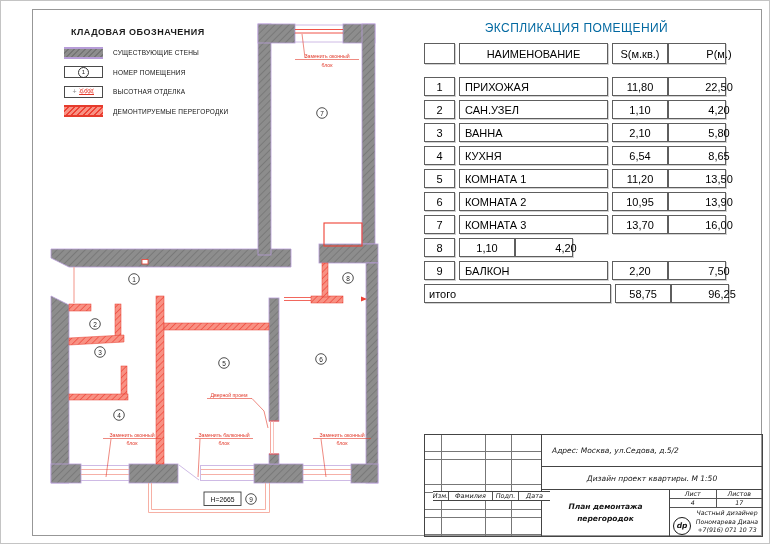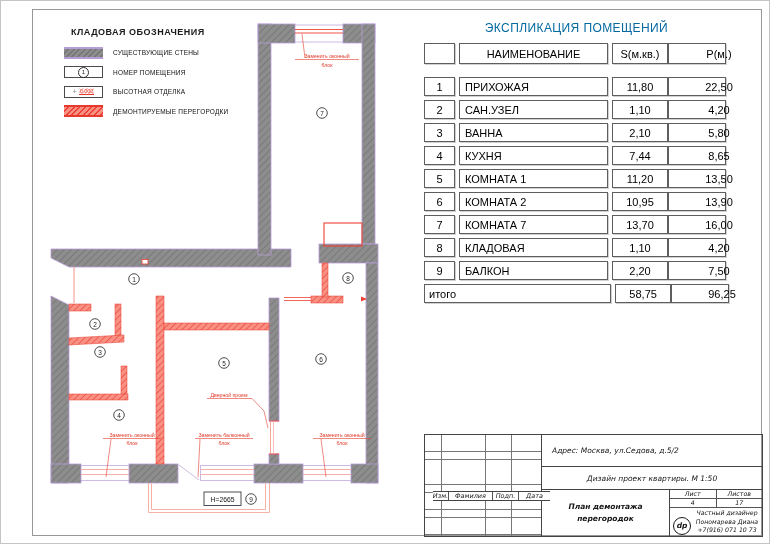--- a/index.html
+++ b/index.html
@@ -295,44 +295,43 @@
     </div>
     <div class="trow">
       <div class="cell c-num">3</div>
       <div class="cell c-name">ВАННА</div>
       <div class="cell c-s">2,10</div>
       <div class="cell c-p">5,80</div>
     </div>
     <div class="trow">
       <div class="cell c-num">4</div>
       <div class="cell c-name">КУХНЯ</div>
-      <div class="cell c-s">7,44</div>
+      <div class="cell c-s">6,54</div>
       <div class="cell c-p">8,65</div>
     </div>
     <div class="trow">
       <div class="cell c-num">5</div>
       <div class="cell c-name">КОМНАТА 1</div>
       <div class="cell c-s">11,20</div>
       <div class="cell c-p">13,50</div>
     </div>
     <div class="trow">
       <div class="cell c-num">6</div>
       <div class="cell c-name">КОМНАТА 2</div>
       <div class="cell c-s">10,95</div>
       <div class="cell c-p">13,90</div>
     </div>
     <div class="trow">
       <div class="cell c-num">7</div>
-      <div class="cell c-name">КОМНАТА 7</div>
+      <div class="cell c-name">КОМНАТА 3</div>
       <div class="cell c-s">13,70</div>
       <div class="cell c-p">16,00</div>
     </div>
     <div class="trow">
       <div class="cell c-num">8</div>
-      <div class="cell c-name">КЛАДОВАЯ</div>
       <div class="cell c-s">1,10</div>
       <div class="cell c-p">4,20</div>
     </div>
     <div class="trow">
       <div class="cell c-num">9</div>
       <div class="cell c-name">БАЛКОН</div>
       <div class="cell c-s">2,20</div>
       <div class="cell c-p">7,50</div>
     </div>
 

